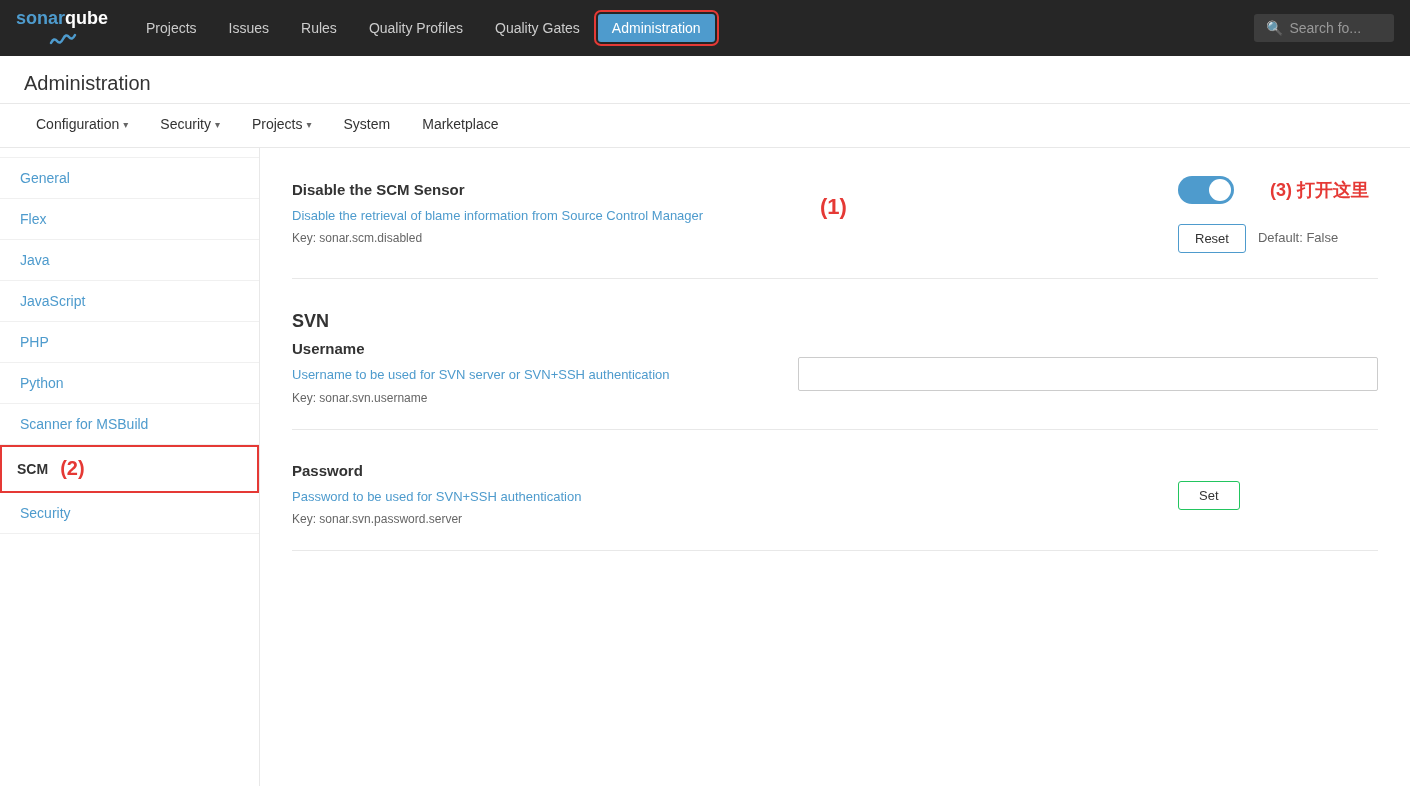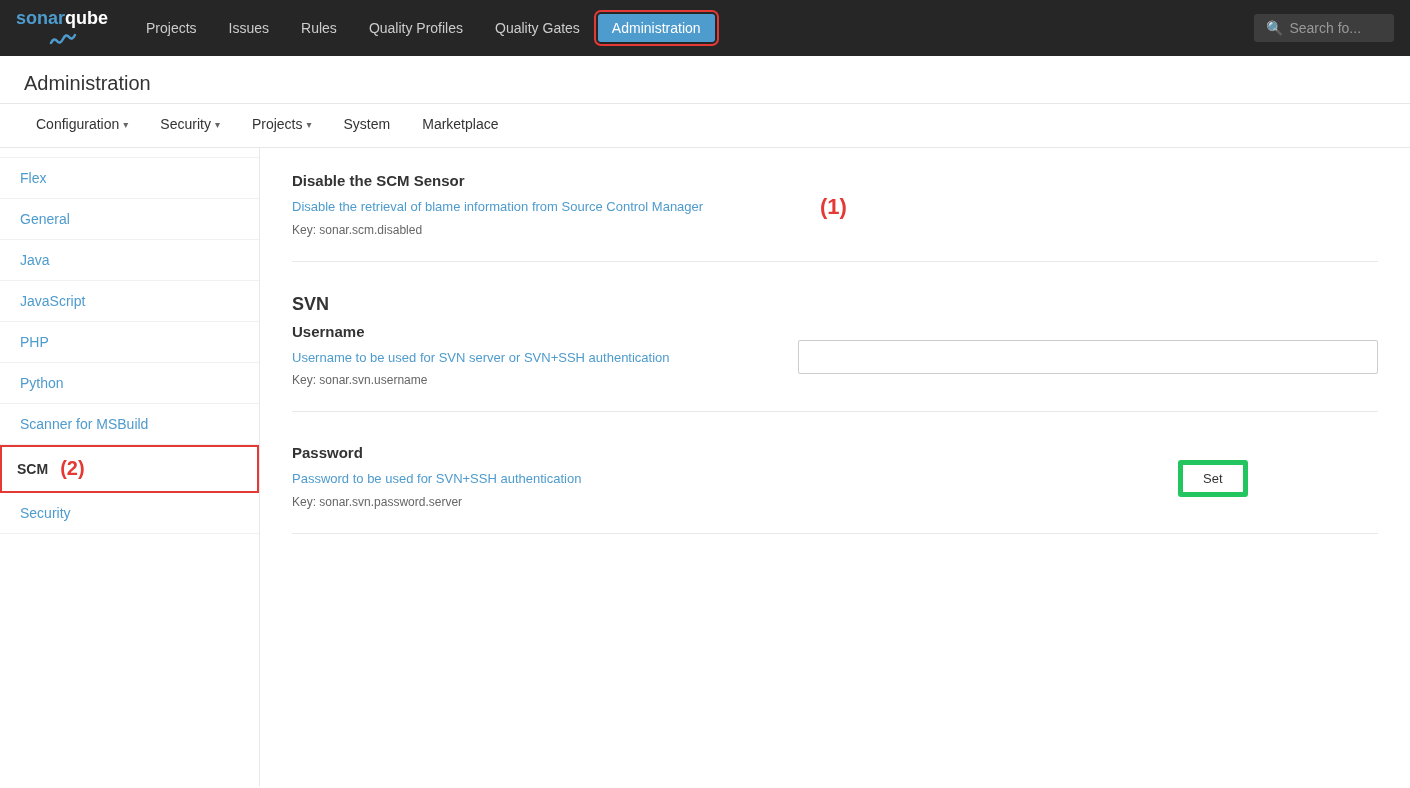--- a/index.html
+++ b/index.html
@@ -245,21 +245,21 @@
       width: 580px;
       height: 34px;
       border: 1px solid #ccc;
       border-radius: 2px;
       padding: 4px 8px;
       font-size: 13px;
     }
 
     
     .btn-set {
-      border: 5px solid #22c55e;
+      border: 1px solid #22c55e;
       background: #fff;
       color: #333;
       padding: 6px 20px;
       border-radius: 3px;
       cursor: pointer;
       font-size: 13px;
     }
 
     .section-heading {
       font-size: 18px;
@@ -326,24 +326,24 @@
   </div>
 
   <div class="annotation-1">(1)</div>
 </div>
 
 <div class="main-layout">
 
   <div class="sidebar">
     <div class="sidebar-placeholder"></div>
     <div class="sidebar-item">
+      <span>General</span>
+    </div>
+    <div class="sidebar-item">
       <span>Flex</span>
-    </div>
-    <div class="sidebar-item">
-      <span>General</span>
     </div>
     <div class="sidebar-item">
       <span>Java</span>
     </div>
     <div class="sidebar-item">
       <span>JavaScript</span>
     </div>
     <div class="sidebar-item">
       <span>PHP</span>
     </div>
@@ -364,20 +364,33 @@
 
   <div class="content">
 
     <div class="section">
       <div class="setting-row">
         <div class="setting-info">
           <div class="setting-name">Disable the SCM Sensor</div>
           <div class="setting-desc">Disable the retrieval of blame information from Source Control Manager</div>
           <div class="setting-key">Key: sonar.scm.disabled</div>
         </div>
+        <div class="setting-control">
+          <div style="display:flex;align-items:center;gap:16px;">
+            <div class="toggle">
+              <div class="toggle-knob"></div>
+            </div>
+
+            <span class="annotation-3">(3)  打开这里</span>
+          </div>
+          <div class="reset-default-row">
+            <button class="btn-reset">Reset</button>
+            <span class="default-label">Default: False</span>
+          </div>
+        </div>
       </div>
     </div>
 
     <div class="section-heading">SVN</div>
 
     <div class="section">
       <div class="setting-row">
         <div class="setting-info">
           <div class="setting-name">Username</div>
           <div class="setting-desc">Username to be used for SVN server or SVN+SSH authentication</div>

